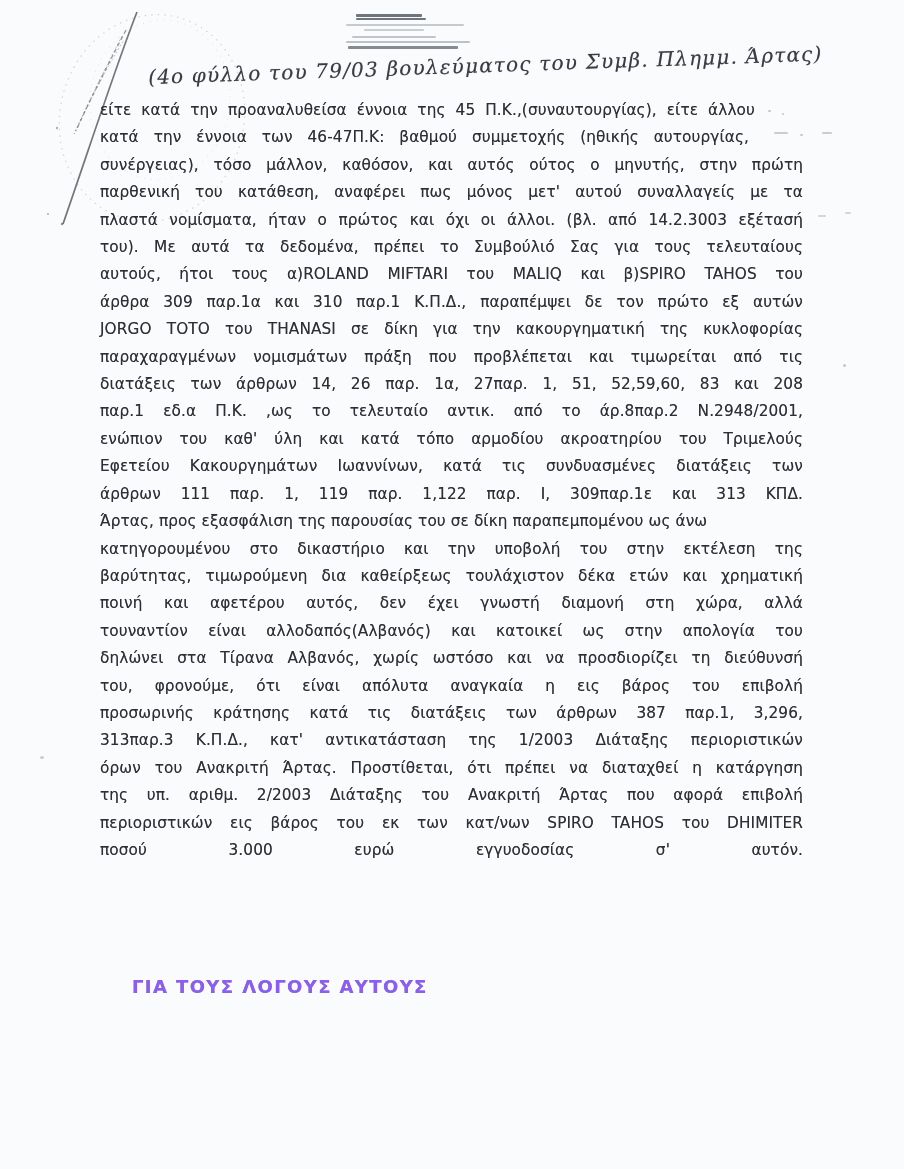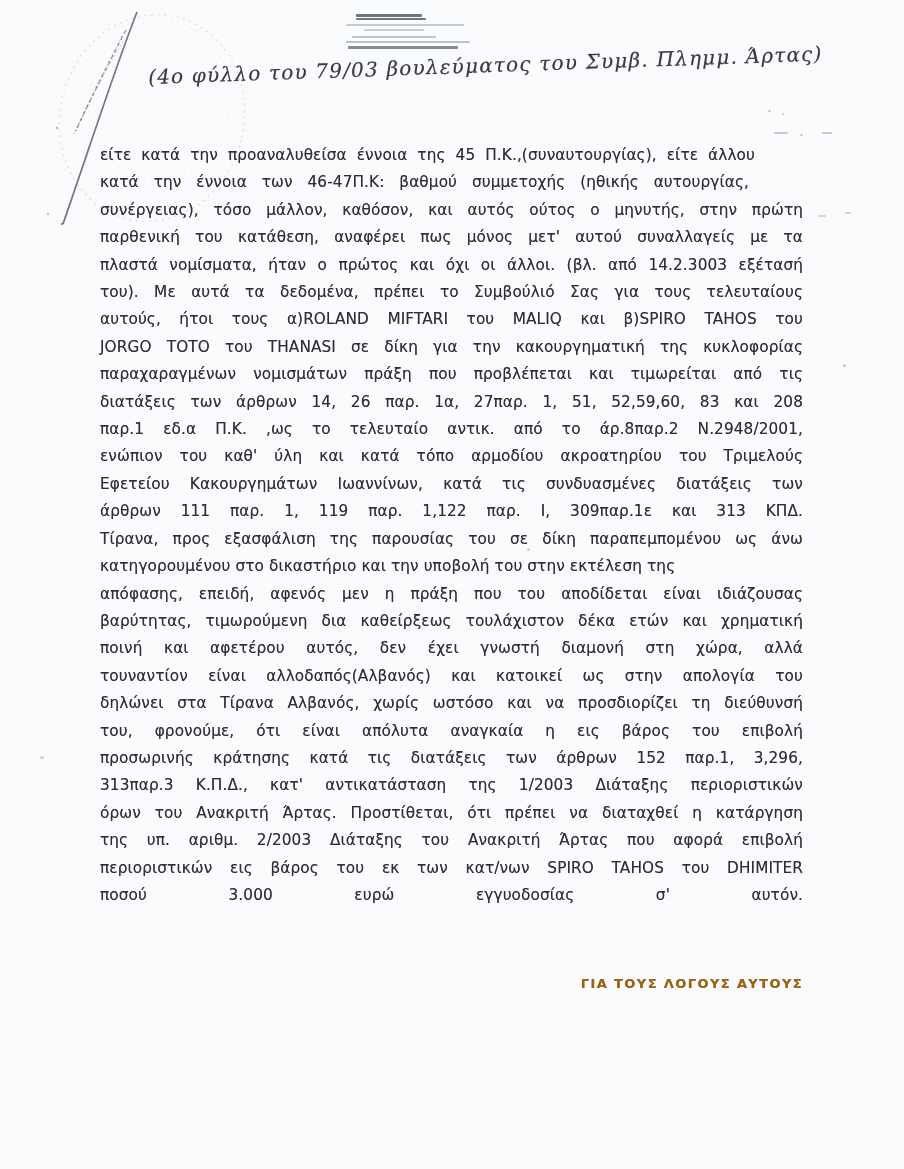--- a/index.html
+++ b/index.html
@@ -6,21 +6,21 @@
   .page{
     position:relative;
     width:904px;height:1169px;
     background:#fafbfc;
     overflow:hidden;
     font-family:"DejaVu Sans", sans-serif;
     color:#2e2e36;
   }
   
   .doc-body{
-    position:absolute;left:100px;top:97px;width:703px;margin-top:45px;
+    position:absolute;left:100px;top:97px;width:703px;
   }
   .bline{
     font-size:15.3px;
     line-height:27.4px;
     text-align:justify;
     text-align-last:justify;
     letter-spacing:.1px;
     text-shadow:0 0 .6px rgba(46,46,54,.55);
     white-space:normal;
   }
@@ -36,25 +36,25 @@
     font-size:20px;
     letter-spacing:1.2px;
     color:#3b3b45;
     transform:rotate(-2deg);
     text-shadow:0 0 .7px rgba(59,59,69,.5);
     white-space:nowrap;
   }
   
   .closing{
     position:absolute;left:100px;top:976px;width:703px;
-    text-align:right;
+    text-align:left;
     padding-left:32px;box-sizing:border-box;
-    font-size:13px;font-weight:700;
+    font-size:18px;font-weight:700;
     letter-spacing:1.4px;
-    color:#a16207;
+    color:#8b5cf6;
     text-shadow:0 0 .6px rgba(42,42,50,.5);
   }
   
   .stamp{
     position:absolute;left:346px;top:8px;width:142px;height:44px;
     filter:blur(.4px);
     opacity:.85;
   }
   .stamp .row{position:absolute;background:#8b919b;height:2px;border-radius:1px;}
   .stamp .r1{left:10px;top:6px;width:66px;background:#565e68;height:2.5px;}
@@ -98,36 +98,36 @@
   <div class="handwriting">(4ο φύλλο του 79/03 βουλεύματος του Συμβ. Πλημμ. Άρτας)</div>
 
   <div class="doc-body">
       <div class="bline">είτε κατά την προαναλυθείσα έννοια της 45 Π.Κ.,(συναυτουργίας), είτε άλλου</div>
       <div class="bline">κατά την έννοια των 46-47Π.Κ: βαθμού συμμετοχής (ηθικής αυτουργίας,</div>
       <div class="bline">συνέργειας), τόσο μάλλον, καθόσον, και αυτός ούτος ο μηνυτής, στην πρώτη</div>
       <div class="bline">παρθενική του κατάθεση, αναφέρει πως μόνος μετ' αυτού συναλλαγείς με τα</div>
       <div class="bline">πλαστά νομίσματα, ήταν ο πρώτος και όχι οι άλλοι. (βλ. από 14.2.3003 εξέτασή</div>
       <div class="bline">του). Με αυτά τα δεδομένα, πρέπει το Συμβούλιό Σας για τους τελευταίους</div>
       <div class="bline">αυτούς, ήτοι τους α)ROLAND MIFTARI του MALIQ και β)SPIRO TAHOS του</div>
+      <div class="bline">άρθρα 309 παρ.1α και 310 παρ.1 Κ.Π.Δ., παραπέμψει δε τον πρώτο εξ αυτών</div>
       <div class="bline">JORGO TOTO του THANASI σε δίκη για την κακουργηματική της κυκλοφορίας</div>
       <div class="bline">παραχαραγμένων νομισμάτων πράξη που προβλέπεται και τιμωρείται από τις</div>
       <div class="bline">διατάξεις των άρθρων 14, 26 παρ. 1α, 27παρ. 1, 51, 52,59,60, 83 και 208</div>
       <div class="bline">παρ.1 εδ.α Π.Κ. ,ως το τελευταίο αντικ. από το άρ.8παρ.2 Ν.2948/2001,</div>
       <div class="bline">ενώπιον του καθ' ύλη και κατά τόπο αρμοδίου ακροατηρίου του Τριμελούς</div>
       <div class="bline">Εφετείου Κακουργημάτων Ιωαννίνων, κατά τις συνδυασμένες διατάξεις των</div>
       <div class="bline">άρθρων 111 παρ. 1, 119 παρ. 1,122 παρ. Ι, 309παρ.1ε και 313 ΚΠΔ.</div>
-      <div class="bline">Τίρανα, προς εξασφάλιση της παρουσίας του σε δίκη παραπεμπομένου ως άνω</div>
+      <div class="bline">Άρτας, προς εξασφάλιση της παρουσίας του σε δίκη παραπεμπομένου ως άνω</div>
       <div class="bline">κατηγορουμένου στο δικαστήριο και την υποβολή του στην εκτέλεση της</div>
-      <div class="bline">απόφασης, επειδή, αφενός μεν η πράξη που του αποδίδεται είναι ιδιάζουσας</div>
       <div class="bline">βαρύτητας, τιμωρούμενη δια καθείρξεως τουλάχιστον δέκα ετών και χρηματική</div>
       <div class="bline">ποινή και αφετέρου αυτός, δεν έχει γνωστή διαμονή στη χώρα, αλλά</div>
       <div class="bline">τουναντίον είναι αλλοδαπός(Αλβανός) και κατοικεί ως στην απολογία του</div>
       <div class="bline">δηλώνει στα Τίρανα Αλβανός, χωρίς ωστόσο και να προσδιορίζει τη διεύθυνσή</div>
       <div class="bline">του, φρονούμε, ότι είναι απόλυτα αναγκαία η εις βάρος του επιβολή</div>
-      <div class="bline">προσωρινής κράτησης κατά τις διατάξεις των άρθρων 152 παρ.1, 3,296,</div>
+      <div class="bline">προσωρινής κράτησης κατά τις διατάξεις των άρθρων 387 παρ.1, 3,296,</div>
       <div class="bline">313παρ.3 Κ.Π.Δ., κατ' αντικατάσταση της 1/2003 Διάταξης περιοριστικών</div>
       <div class="bline">όρων του Ανακριτή Άρτας. Προστίθεται, ότι πρέπει να διαταχθεί η κατάργηση</div>
       <div class="bline">της υπ. αριθμ. 2/2003 Διάταξης του Ανακριτή Άρτας που αφορά επιβολή</div>
       <div class="bline">περιοριστικών εις βάρος του εκ των κατ/νων SPIRO TAHOS του DHIMITER</div>
       <div class="bline">ποσού 3.000 ευρώ εγγυοδοσίας σ' αυτόν.</div>
     </div>
 
   <div class="closing">ΓΙΑ ΤΟΥΣ ΛΟΓΟΥΣ ΑΥΤΟΥΣ</div>
 
   <div class="speck" style="left:768px;top:110px;width:3px;height:2px;opacity:.55;"></div>

